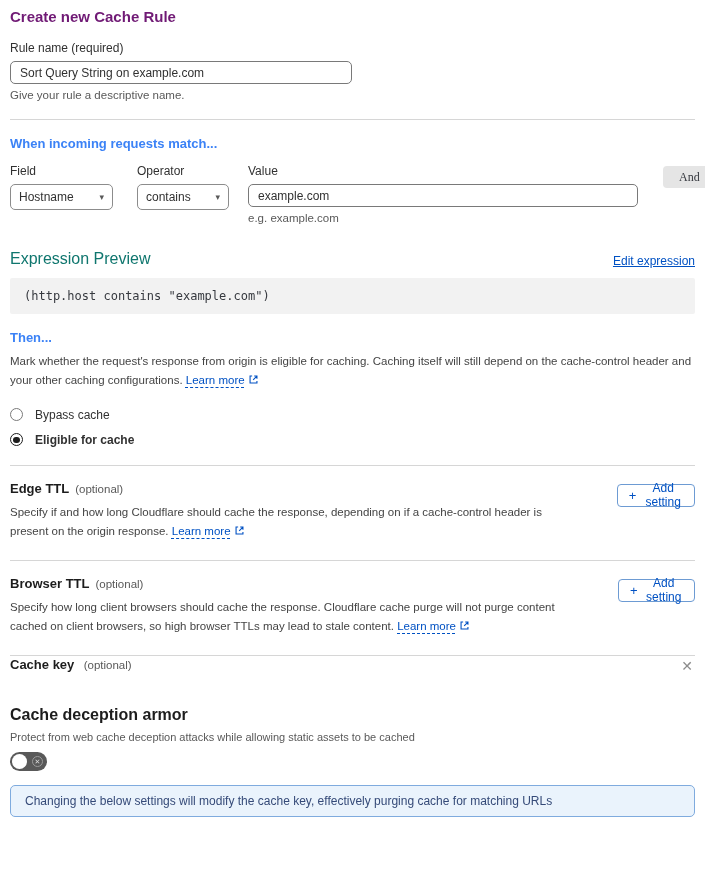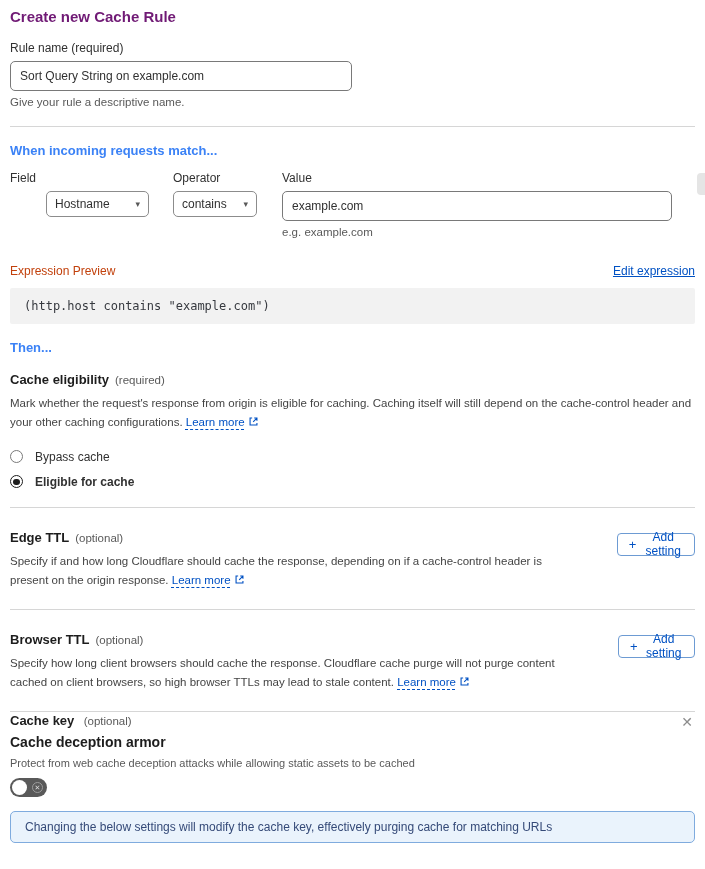--- a/index.html
+++ b/index.html
@@ -12,53 +12,53 @@
     overflow: hidden;
   }
   .page { padding: 8px 10px 0 10px; }
   h1.page-title { font-size: 15px; font-weight: 700; color:#701a75; margin-bottom: 16px; }
   .label { font-size: 12px; color:#313131; margin-bottom: 6px; display:block; }
   .help { font-size: 11.5px; color:#595959; margin-top: 5px; }
   input.text-input {
     font-family: "Liberation Sans", "DejaVu Sans", sans-serif;
     font-size: 12px; color:#313131;
     border: 1px solid #797979; border-radius: 5px;
-    padding: 4px 9px; height: 30px; outline: none; background:#fff;
+    padding: 4px 9px; height: 23px; outline: none; background:#fff;
   }
   .rule-name-input { width: 342px; }
   hr.divider { border: none; border-top: 1px solid #d6d6d6; margin: 18px 0 0 0; }
   h2.section-heading { font-size: 13px; font-weight: 700; color:#3b82f6; margin: 16px 0 0 0; }
 
   
   .match-row { display: flex; align-items: flex-start; margin-top: 13px; gap: 12px; }
   .match-col { display: flex; flex-direction: column; }
   .select {
     display:flex; align-items:center; justify-content:space-between;
     border:1px solid #8c8c8c; border-radius:5px; height:26px;
     padding: 0 8px; background:#fff; cursor:pointer; font-size:12px; color:#313131;
   }
   .select .caret { font-size: 9px; color:#595959; margin-left: 8px; }
-  .field-select { width: 103px; margin-right: 12px; margin-left: 36px; }
-  .operator-select { width: 84px; margin-right: 13px; }
+  .field-select { width: 103px; margin-right: 12px; }
+  .operator-select { width: 92px; margin-right: 7px; }
   .value-input {
     width: 390px; height: 26px;
     background:#ecf4fd; border:1px solid #8aa0b8;
   }
   .conj-btn {
     font-family: Liberation Serif, serif; font-size: 12px; color:#36393f;
     background:#e5e5e5; border:none; border-radius:4px;
     height: 22px; padding: 0 16px; margin-top: 2px; cursor:pointer;
   }
   .and-btn { margin-left: 13px; }
   .or-btn { margin-left: 0; }
   .labels-offset { margin-bottom: 6px; font-size: 12px; color:#313131; }
 
   
   .expr-row { display:flex; justify-content:space-between; align-items:flex-end; margin-top: 26px; }
-  .expr-label { font-size: 12px; color:#c2410c; }
+  .expr-label { font-size: 16px; color:#0f766e; }
   a.blue-link { color:#0051c3; text-decoration: underline; cursor:pointer; font-size: 12px; }
   .code-block {
     margin-top: 10px; background:#f2f2f2; border-radius: 2px;
     padding: 11px 14px; height: 36px; display:flex; align-items:center;
   }
   .code-block code { font-family: "DejaVu Sans Mono", "Liberation Mono", monospace; font-size: 12px; color:#36393f; }
 
   
   .subsection-title-row { display:flex; align-items: baseline; margin-top: 17px; }
   .subsection-title { font-size: 13px; font-weight: 700; color:#1d1d1d; }
@@ -79,33 +79,33 @@
   }
   .radio.selected { border-color:#1d1d1d; }
   .radio.selected::after {
     content:''; position:absolute; left:2.2px; top:2.2px;
     width: 6.5px; height: 6.5px; border-radius:50%; background:#1d1d1d;
   }
   .radio-label { margin-left: 12px; font-size: 12px; color:#313131; }
   .radio-label.bold { font-weight: 700; }
 
   
-  .ttl-row { display:flex; justify-content: space-between; align-items: flex-start; margin-top: 22px; gap: 48px; }
+  .ttl-row { display:flex; justify-content: space-between; align-items: flex-start; margin-top: 15px; gap: 48px; }
   .ttl-left { max-width: 560px; }
   .add-setting-btn {
     font-family: inherit; display:flex; align-items:center;
     background:#fff; border:1px solid #6d9bd3; border-radius: 4px;
     color:#0051c3; font-size: 12px; height: 23px; padding: 0 11px; cursor:pointer; margin-top: 3px;
   }
   .add-setting-btn .plus { font-size: 13px; margin-right: 7px; font-weight: 400; }
 
   
   .cache-key-header { display:flex; justify-content: space-between; align-items: flex-start; margin-top: 1px; }
   .close-icon { color:#8c8c8c; font-size: 14px; cursor:pointer; line-height: 1; padding: 2px; }
-  .setting-title { font-size: 14px; font-weight: 700; color:#1d1d1d; margin-top: 3px; }
+  .setting-title { font-size: 16px; font-weight: 700; color:#1d1d1d; margin-top: 31px; }
   .setting-desc { font-size: 11px; color:#595959; margin-top: 7px; }
 
   
   .toggle {
     position: relative; width: 37px; height: 19px; border-radius: 10px;
     margin-top: 9px; cursor: pointer; flex:none;
   }
   .toggle.off { background:#595959; }
   .toggle .knob {
     position:absolute; top: 2px; width: 15px; height: 15px;
@@ -168,24 +168,20 @@
   <div class="expr-row">
     <span class="expr-label">Expression Preview</span>
     <a class="blue-link">Edit expression</a>
   </div>
   <div class="code-block">
     <code>(http.host contains "example.com")</code>
   </div>
 
   <h2 class="section-heading">Then...</h2>
 
-  <div class="subsection-title-row">
-    <span class="subsection-title">Cache eligibility</span>
-    <span class="qualifier">(required)</span>
-  </div>
   <div class="desc"><span>Mark whether the request's response from origin is eligible for caching. Caching itself will still depend on the cache-control header and your other caching configurations.</span>
     <a class="learn-more">Learn more</a><span class="ext-icon"><svg width="11" height="11" viewBox="0 0 16 16">
           <path d="M6 3 H3 v10 h10 v-3 M9 3 h4 v4 M13 3 L7.5 8.5" stroke="#0051c3" fill="none" stroke-width="1.6"></path>
         </svg></span>
   </div>
 
   <div class="radio-row">
     <span class="radio"></span>
     <span class="radio-label">Bypass cache</span>
   </div>

